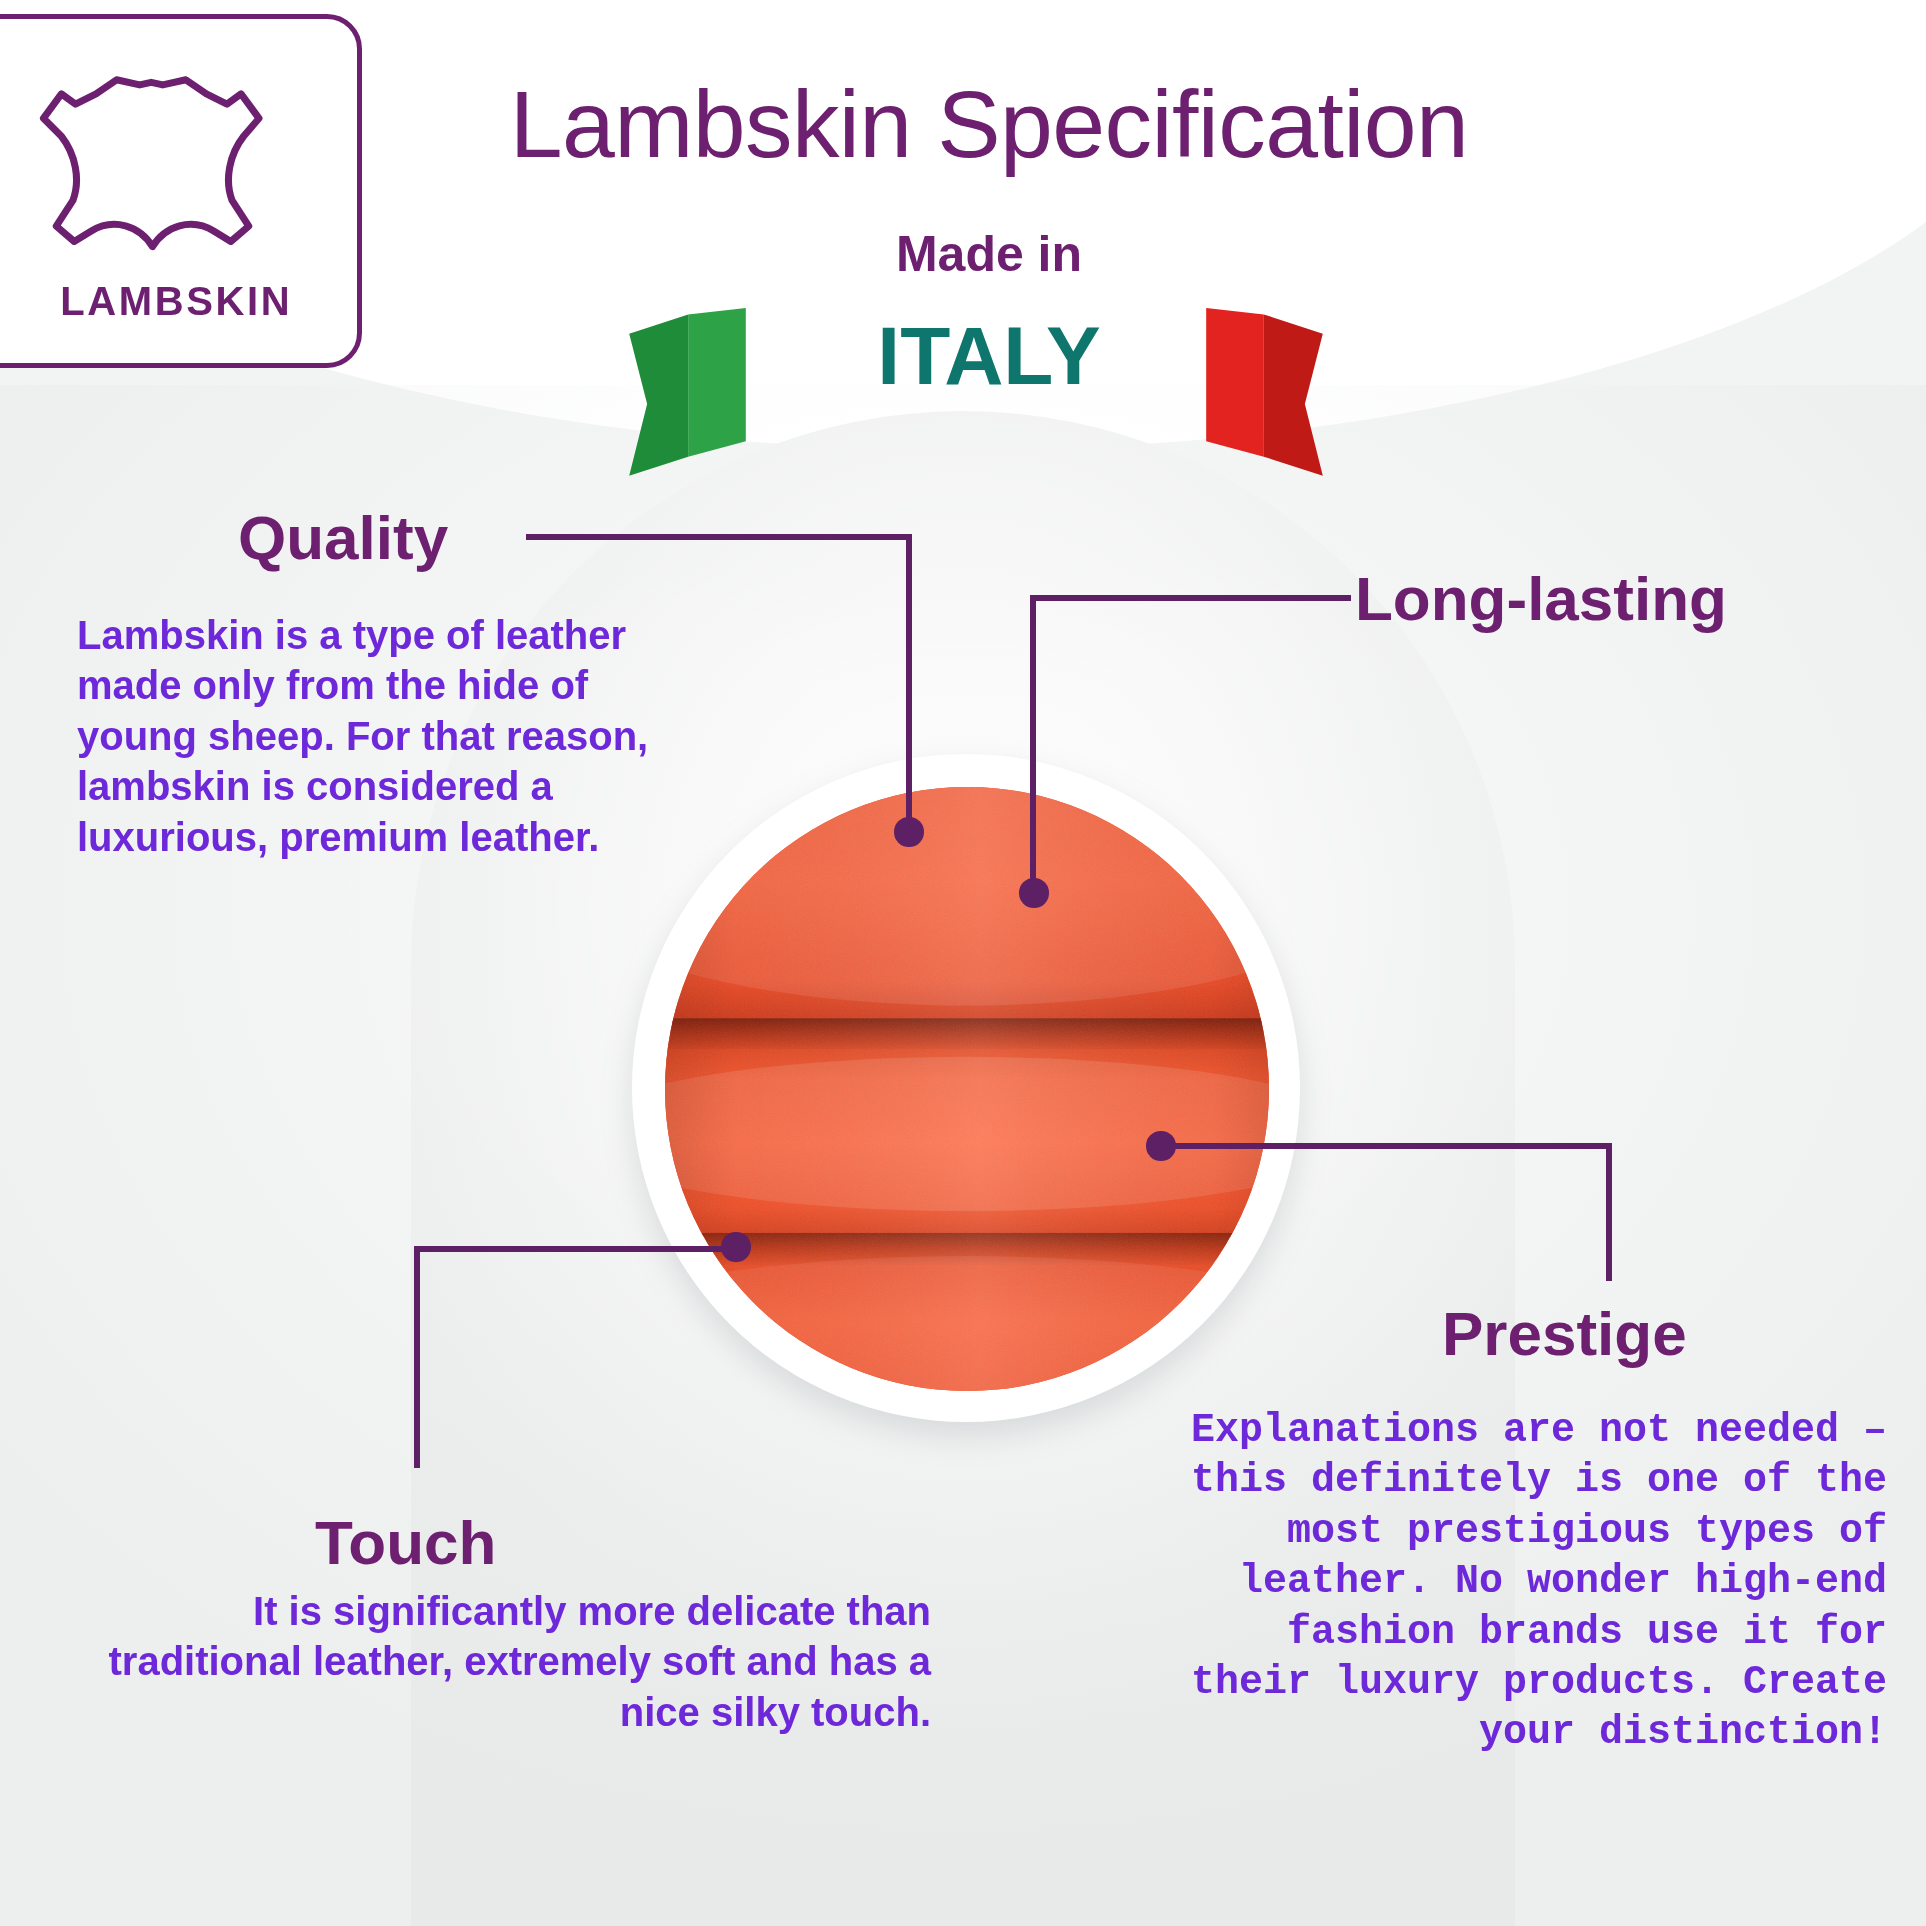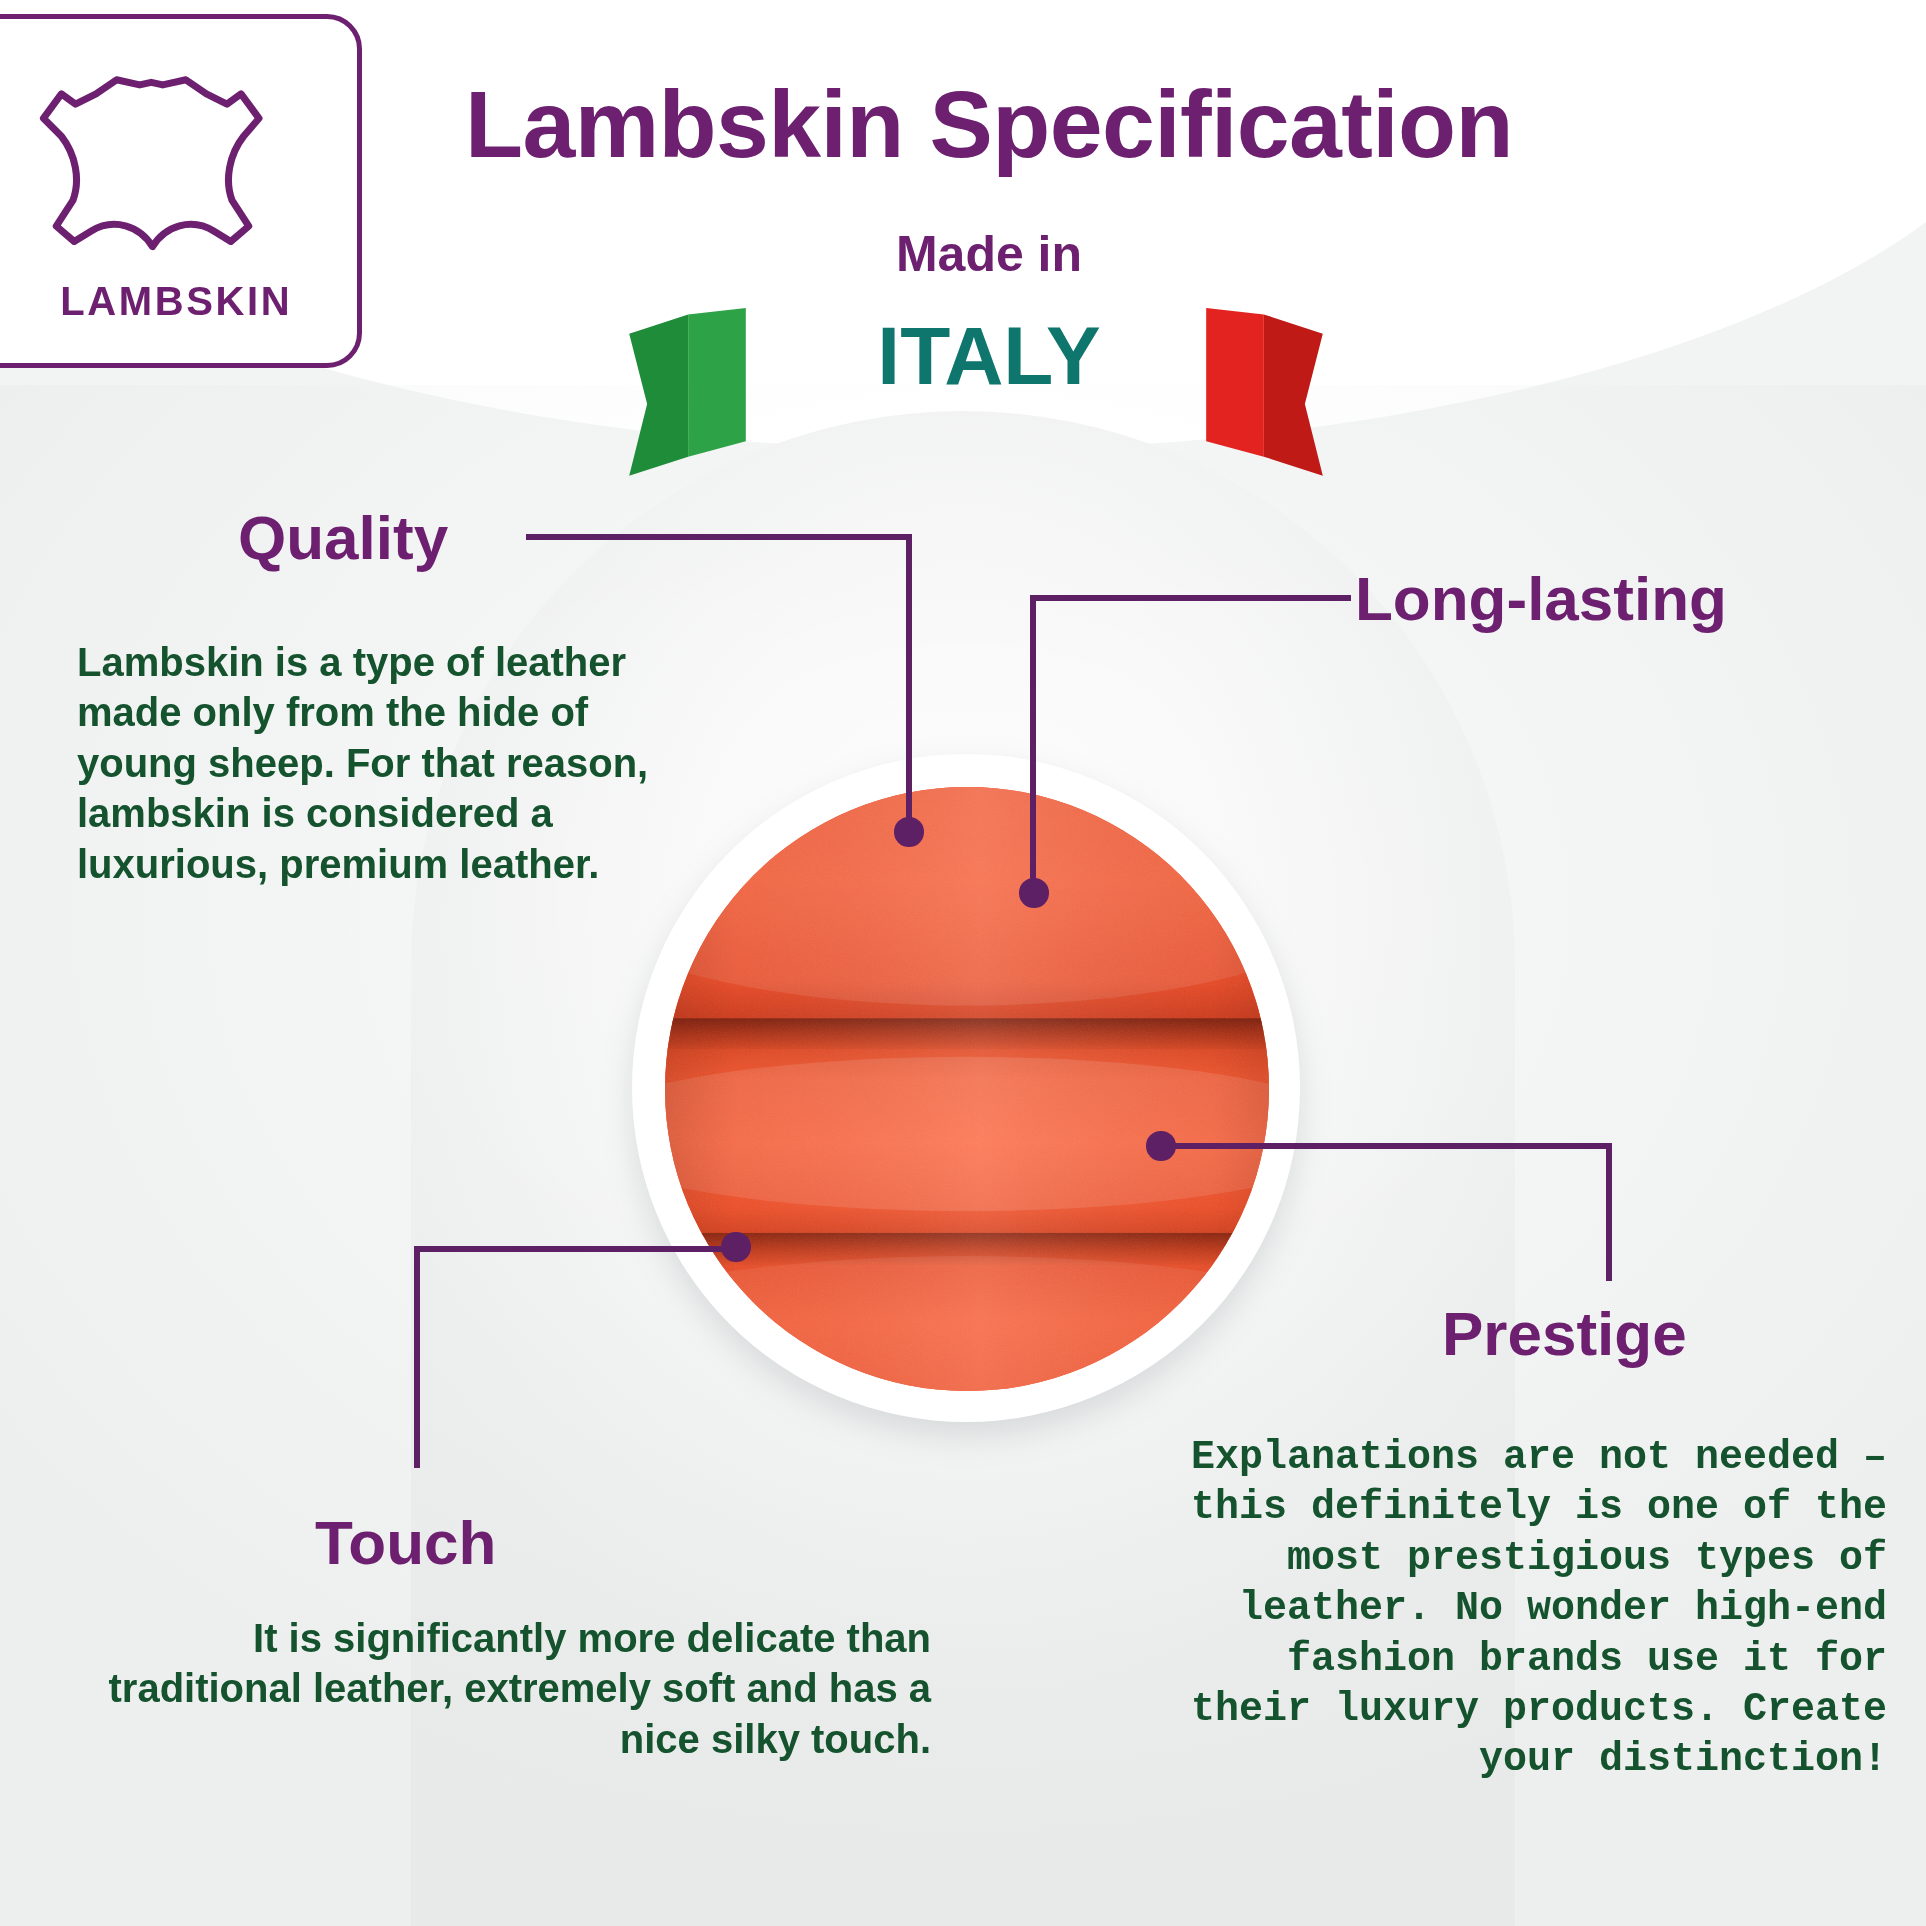--- a/index.html
+++ b/index.html
@@ -41,21 +41,21 @@
   .logo-hide{position:absolute;left:71px;top:35px;width:231px;height:212px;}
   .logo-text{
     position:absolute;left:0;right:0;bottom:39px;text-align:center;
     font-size:40px;font-weight:bold;letter-spacing:2.6px;color:#6e2070;
     padding-left:29.5px;
   }
 
   
   .title{
     position:absolute;left:411px;top:77px;width:1156px;
-    text-align:center;font-size:95px;font-weight:bold;color:#6e2070;
+    text-align:center;font-size:95px;font-weight:normal;color:#6e2070;
     line-height:1;letter-spacing:-0.6px;
   }
   .made-in{
     position:absolute;left:411px;top:229px;width:1156px;
     text-align:center;font-size:50px;font-weight:bold;color:#6e2070;line-height:1;
   }
   .italy{
     position:absolute;left:411px;top:315px;width:1156px;
     text-align:center;font-size:82px;font-weight:bold;color:#0f766e;line-height:1;
   }
@@ -90,21 +90,21 @@
   .leather{position:absolute;left:-39px;top:0;width:681px;height:604px;}
 
   
   .conn{position:absolute;}
   .hline{position:absolute;height:5.8px;background:#5d2065;}
   .vline{position:absolute;width:5.8px;background:#5d2065;}
   .dot{position:absolute;width:29.5px;height:29.5px;border-radius:50%;background:#5d2065;}
 
   
   .sec-title{position:absolute;font-size:62px;font-weight:bold;color:#6e2070;line-height:1;white-space:nowrap;}
-  .sec-body{position:absolute;font-size:40px;font-weight:bold;color:#14532d;line-height:1.26;margin-top:27px;}
+  .sec-body{position:absolute;font-size:40px;font-weight:bold;color:#6d28d9;line-height:1.26;}
 
   .s-quality-title{left:238px;top:507px;}
   .s-quality-body{left:77px;top:610px;width:591px;text-align:left;}
 
   .s-longlasting-title{left:1355px;top:568px;}
   .s-longlasting-body{left:1291px;top:668px;width:597px;text-align:right;}
 
   .s-prestige-title{left:1422px;top:1303px;margin-left:20px;}
   .s-prestige-body{left:1149px;top:1406px;width:738px;text-align:right;font-family:Liberation Mono, monospace;}
 

